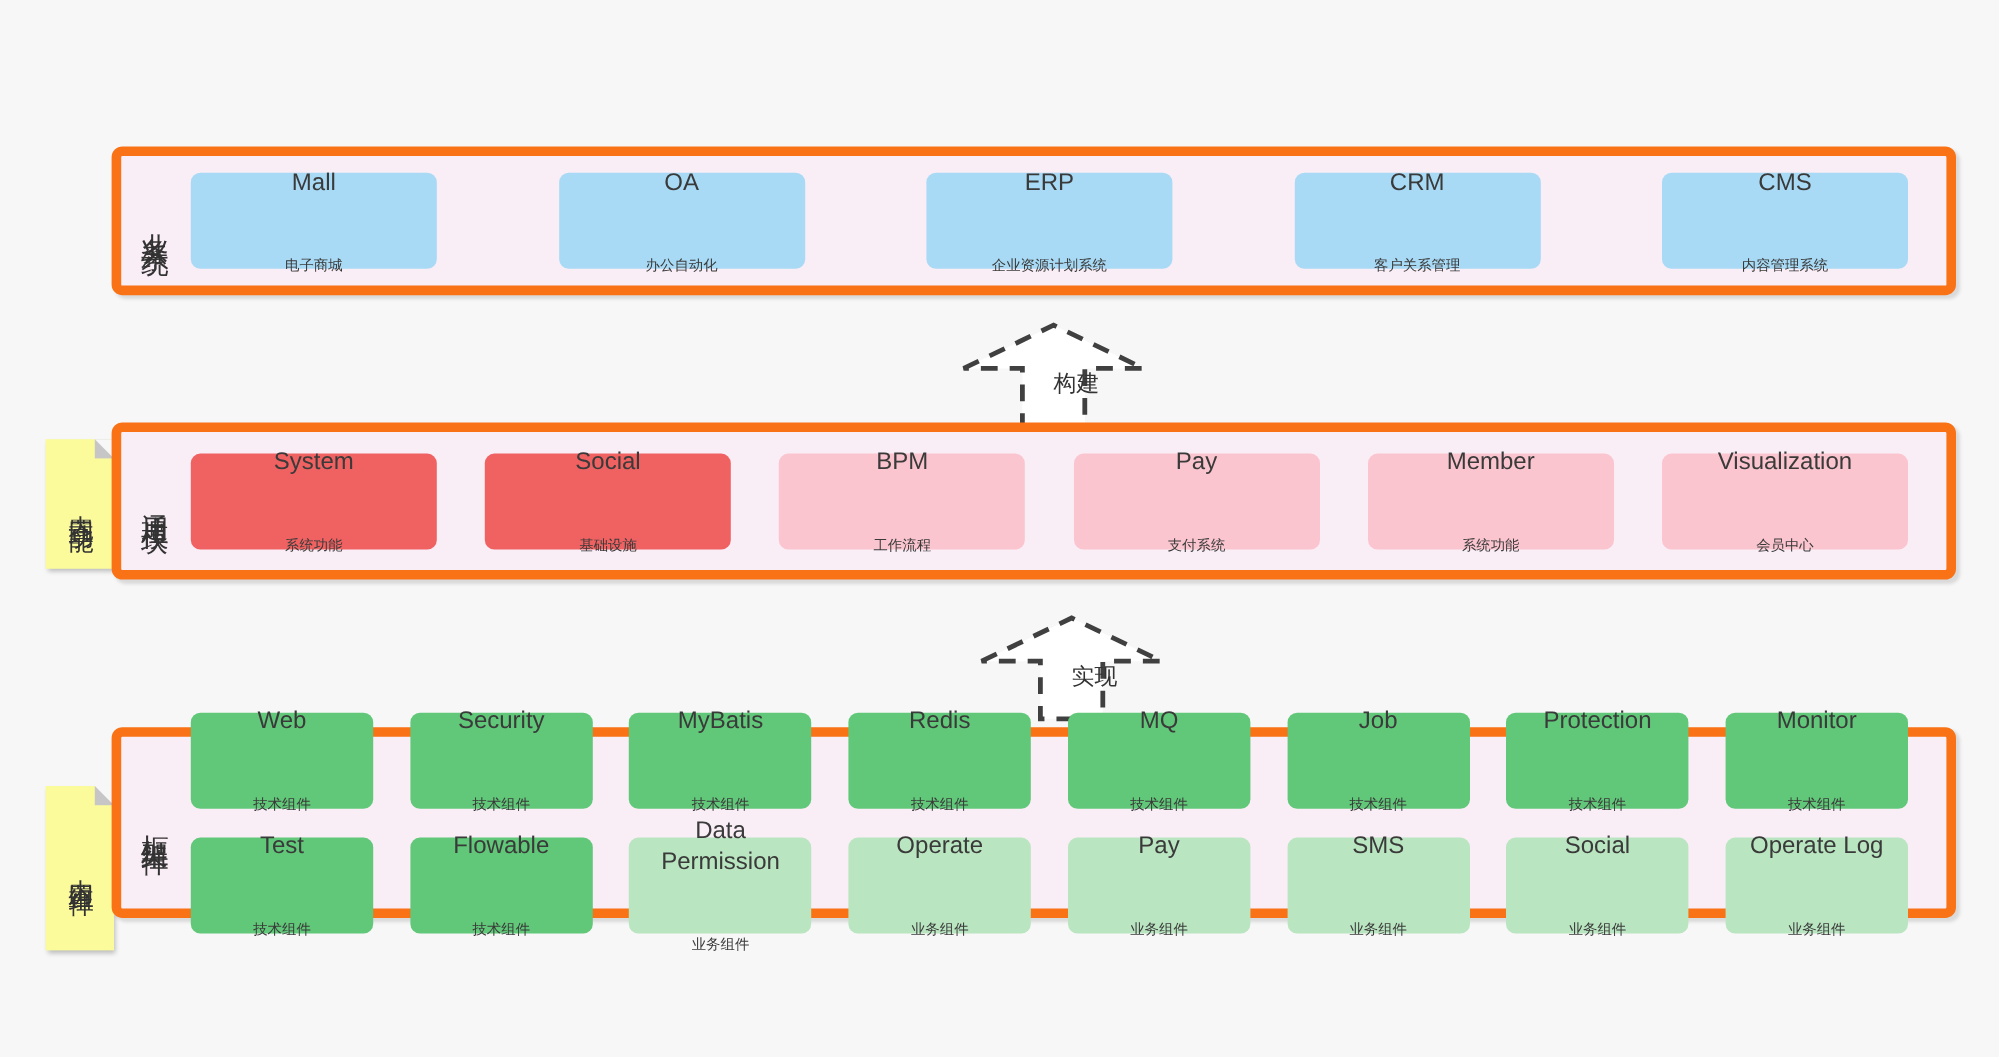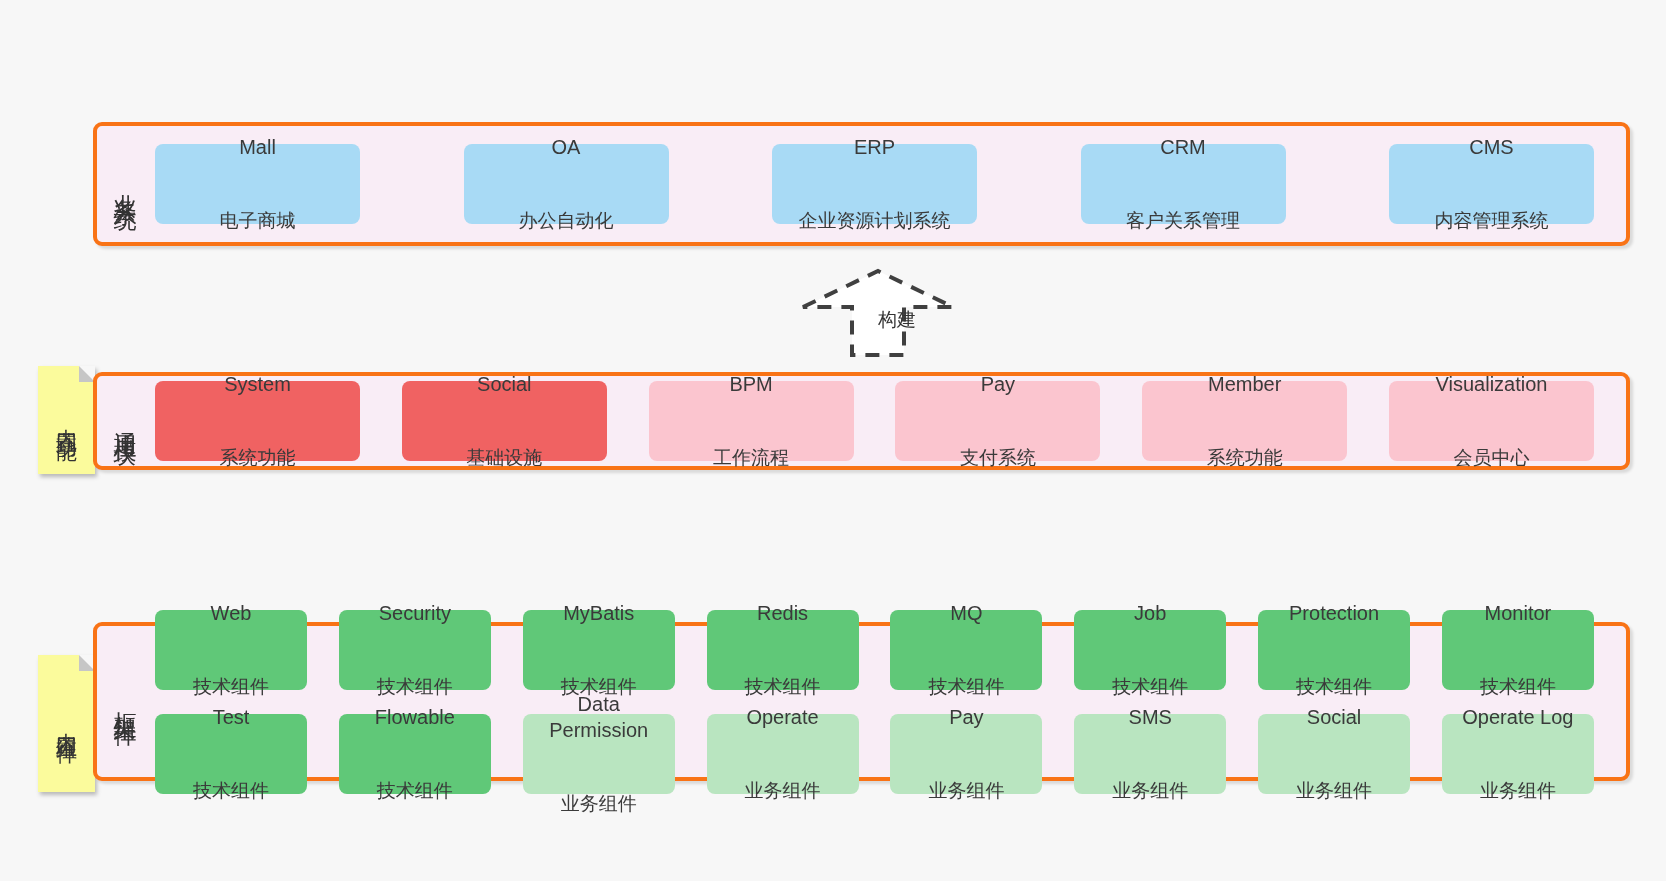--- a/index.html
+++ b/index.html
@@ -35,21 +35,21 @@
     letter-spacing:0.18em;
     font-size:21px;
     color:#333;
     white-space:nowrap;
   }
   
   .panel{
     position:absolute;
     left:93px;width:1537px;
     background:#f9edf6;
-    border:4px solid #f97316;
+    border:8px solid #f97316;
     border-radius:9px;
     box-shadow:3px 3px 3px rgba(0,0,0,0.12);
     display:flex;
     box-sizing:border-box;
     z-index:2;
   }
   .panel-label{
     width:58px;flex:0 0 58px;
     display:flex;align-items:center;justify-content:center;
   }
@@ -78,41 +78,41 @@
     padding:2px 6px;
   }
   .w6{width:205px;}
   .w8{width:152px;}
   .blue  {background:#a8daf5;}
   .red   {background:#f06262;}
   .pink  {background:#fbc5cf;}
   .gdark {background:#60c878;}
   .glight{background:#b9e5c0;}
   .box .en{font-size:20px;line-height:1.3;color:#3a3a3a;}
-  .box .zh{font-size:19px;line-height:1.35;color:#3a3a3a;margin-top:48px;}
+  .box .zh{font-size:12px;line-height:1.35;color:#3a3a3a;margin-top:48px;}
   
   .arrow{
     position:absolute;
     width:160px;height:92px;
     z-index:1;
   }
   .arrow svg{display:block;}
   .arrow-label{
     position:absolute;
     left:50%;top:40px;
     transform:translateX(-50%);
     font-size:19px;
     color:#333;
     white-space:nowrap;
     margin-left:19px;
   }
   
   #panel-business {top:122px;height:124px;}
-  #panel-modules  {top:372px;height:98px;align-items:center;}
-  #panel-framework{top:622px;height:159px;}
+  #panel-modules  {top:352px;height:131px;align-items:center;}
+  #panel-framework{top:606px;height:159px;}
   #note-modules   {top:366px;height:108px;}
   #note-framework {top:655px;height:137px;}
   #arrow-build    {left:798px;top:267px;}
   #arrow-implement{left:813px;top:511px;}
 </style>
 </head>
 <body>
 
 <div class="canvas">
 
@@ -186,20 +186,26 @@
         <div class="en">Member</div>
         <div class="zh">系统功能</div>
       </div>
       <div class="box w6 pink">
         <div class="en">Visualization</div>
         <div class="zh">会员中心</div>
       </div>
     </div>
   </div>
 
+  <div class="arrow" id="arrow-implement">
+    <svg width="160" height="92" viewBox="0 0 160 92" xmlns="http://www.w3.org/2000/svg">
+      <polygon points="5,40 80,4 155,40 106,40 106,88 54,88 54,40" fill="#ffffff" stroke="#404040" stroke-width="4" stroke-dasharray="14,10" stroke-linejoin="miter"></polygon>
+    </svg>
+    <div class="arrow-label">实现</div>
+  </div>
 
   <div class="panel" id="panel-framework">
     <div class="panel-label">
       <span class="vtext">框架组件</span>
     </div>
     <div class="boxes-col">
       <div class="boxes-row">
         <div class="box w8 gdark">
           <div class="en">Web</div>
           <div class="zh">技术组件</div>

